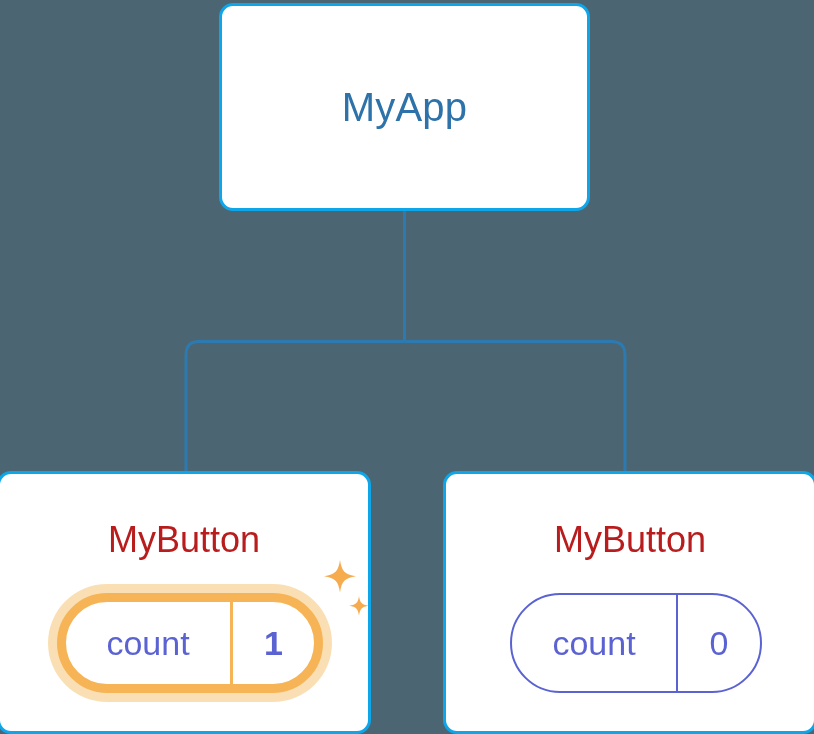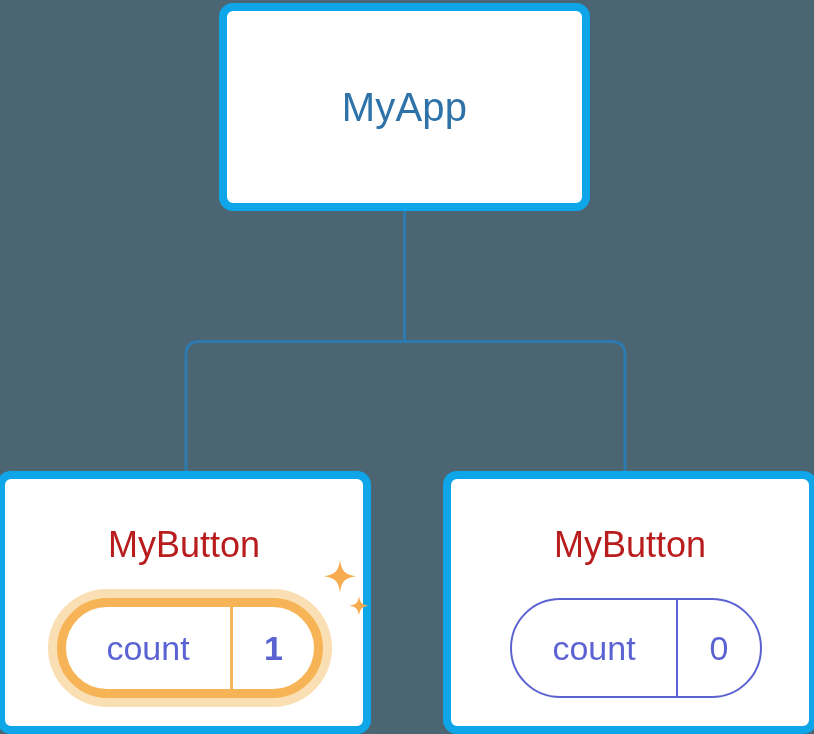--- a/index.html
+++ b/index.html
@@ -29,21 +29,21 @@
     top: 0;
     width: 814px;
     height: 734px;
     pointer-events: none;
   }
 
   
   .node {
     position: absolute;
     background: #ffffff;
-    border: 8px solid #0ea5e9;
+    border: 3px solid #0ea5e9;
     border-radius: 14px;
     box-sizing: border-box;
   }
 
   .node-root {
     left: 219px;
     top: 3px;
     width: 371px;
     height: 208px;
     display: flex;

